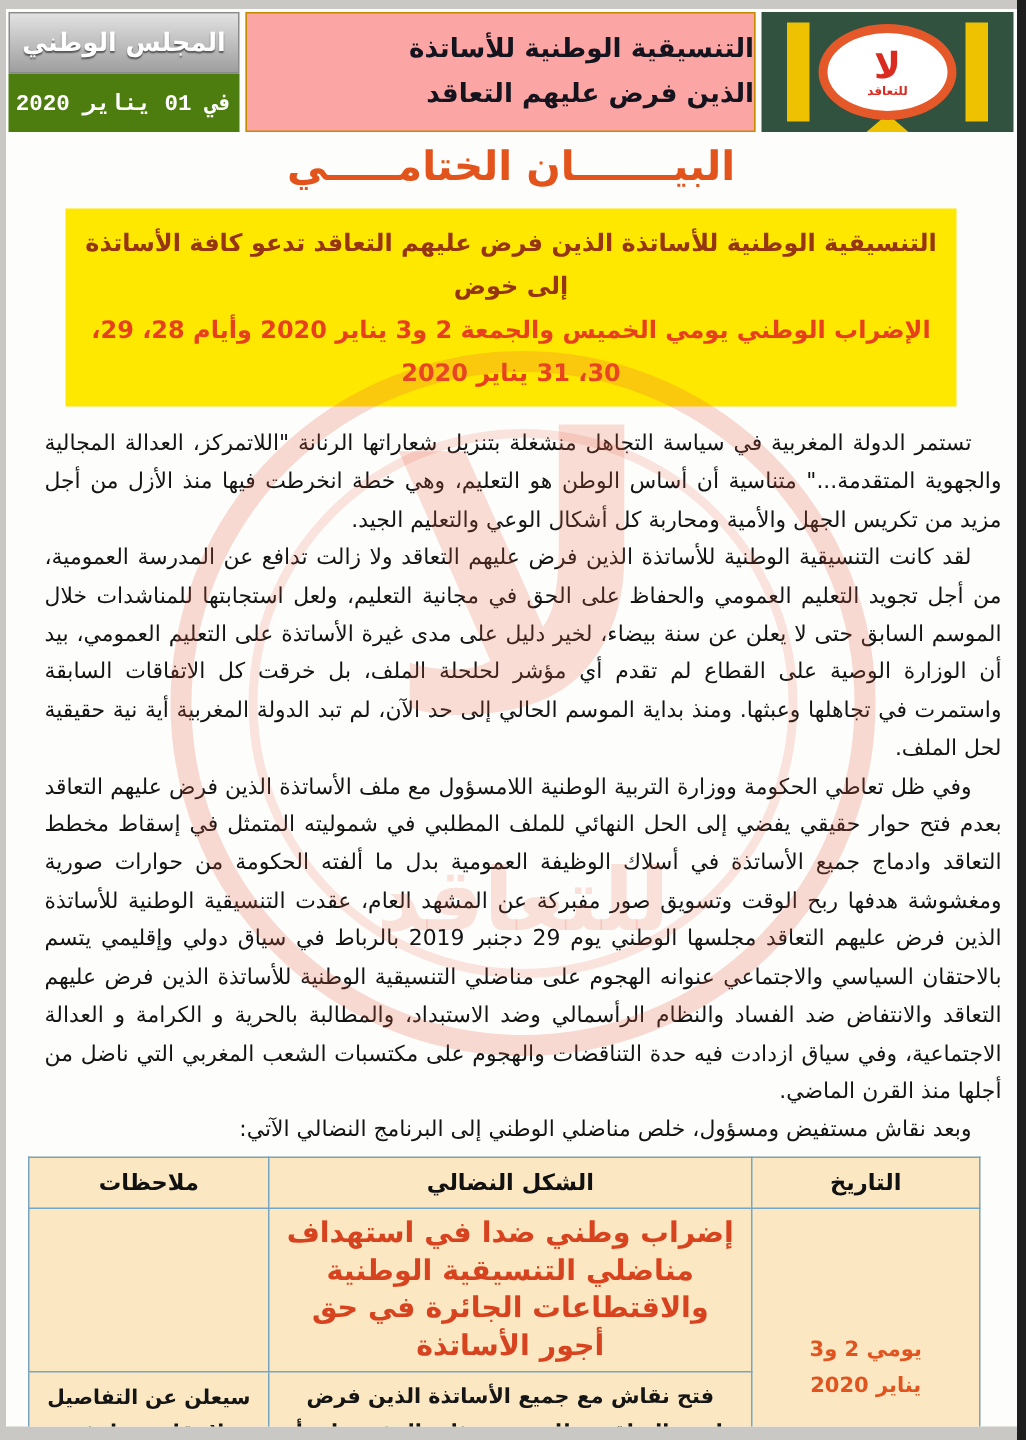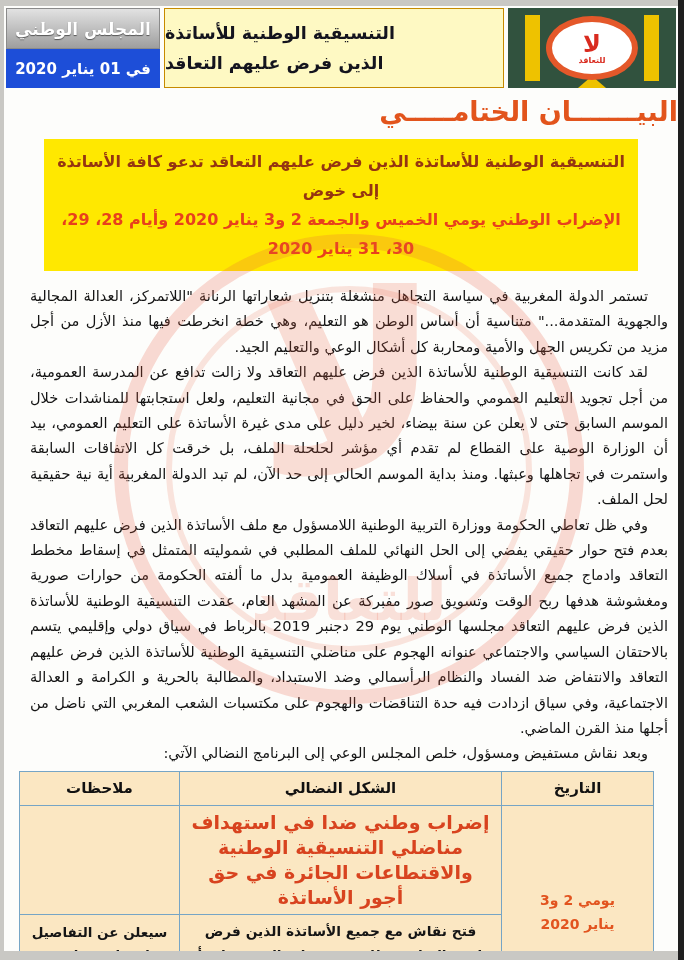--- a/index.html
+++ b/index.html
@@ -9,39 +9,39 @@
   .page { position:absolute; top:6px; left:4px; right:6px; bottom:9px;
           background:#fdfdfb; overflow:hidden; }
   .edge-right { position:absolute; top:0; right:0; width:6px; height:100%; background:#1e1e1e; z-index:30; }
 
   
   .header { display:flex; align-items:stretch; height:80px; margin:2px 2px 0 2px; gap:4px; }
   .left-stack { width:154px; display:flex; flex-direction:column; }
   .council-box { flex:1; background:linear-gradient(#e2e2e2,#9e9e9e); border:1px solid #8a8a8a;
                  color:#fff; font-weight:bold; font-size:17px; display:flex; align-items:center; justify-content:center;
                  text-shadow:0 1px 1px #555; }
-  .date-box { flex:1; background:#1d4ed8; color:#fff; font-weight:bold; font-size:15px;
-              display:flex; align-items:center; justify-content:center; }
-  .org-box { flex:1; background:#fef9c3; border:1px solid #c68a00; color:#14141e; font-weight:bold;
+  .date-box { flex:1; background:#4d7c0f; color:#fff; font-weight:bold; font-size:15px;
+              display:flex; align-items:center; justify-content:center;font-family:Liberation Mono, monospace; }
+  .org-box { flex:1; background:#fca5a5; border:1px solid #c68a00; color:#14141e; font-weight:bold;
              font-size:17.5px; line-height:30px; display:flex; flex-direction:column;
-             align-items:flex-end; justify-content:center; }
+             align-items:flex-start; justify-content:center; }
   .logo-box { width:168px; background:#31523e; position:relative; overflow:hidden; }
   .logo-bar { position:absolute; top:7px; bottom:7px; width:15px; background:#eec200; }
   .logo-bar.r { right:17px; } .logo-bar.l { left:17px; }
   .logo-notch { position:absolute; bottom:0; left:50%; transform:translateX(-50%);
                 width:0; height:0; border-left:14px solid transparent; border-right:14px solid transparent;
                 border-bottom:12px solid #eec200; }
   .badge { position:absolute; top:50%; left:50%; transform:translate(-50%,-50%);
            width:92px; height:64px; background:#fff; border:6px solid #e4582a; border-radius:50%;
            display:flex; flex-direction:column; align-items:center; justify-content:center; }
   .badge .no { color:#d92b1f; font-weight:bold; font-size:24px; line-height:24px; }
   .badge .sub { color:#d92b1f; font-weight:bold; font-size:8px; line-height:9px; }
 
   
-  .main-title { color:#e2541c; font-weight:bold; font-size:27px; margin:8px 0 6px 0; }
+  .main-title { text-align:center; color:#e2541c; font-weight:bold; font-size:27px; margin:8px 0 6px 0; }
 
   
   .callout { background:#ffe800; margin:12px 40px; padding:8px 10px; text-align:center;
              font-weight:bold; font-size:16px; line-height:29px; }
   .callout .l1 { color:#953511; }
   .callout .l2, .callout .l3 { color:#e8401c; }
 
   
   .body-text { margin:4px 10px 0 26px; color:#141414; font-size:14.6px; line-height:25.4px;
                text-align:justify; position:relative; z-index:2; }
@@ -99,21 +99,21 @@
 
   <div class="callout">
     <div class="l1">التنسيقية الوطنية للأساتذة الذين فرض عليهم التعاقد تدعو كافة الأساتذة إلى خوض</div>
     <div class="l2">الإضراب الوطني يومي الخميس والجمعة 2 و3 يناير 2020 وأيام 28، 29، 30، 31 يناير 2020</div>
   </div>
 
   <div class="body-text">
     <p>تستمر الدولة المغربية في سياسة التجاهل منشغلة بتنزيل شعاراتها الرنانة "اللاتمركز، العدالة المجالية والجهوية المتقدمة..." متناسية أن أساس الوطن هو التعليم، وهي خطة انخرطت فيها منذ الأزل من أجل مزيد من تكريس الجهل والأمية ومحاربة كل أشكال الوعي والتعليم الجيد.</p>
     <p>لقد كانت التنسيقية الوطنية للأساتذة الذين فرض عليهم التعاقد ولا زالت تدافع عن المدرسة العمومية، من أجل تجويد التعليم العمومي والحفاظ على الحق في مجانية التعليم، ولعل استجابتها للمناشدات خلال الموسم السابق حتى لا يعلن عن سنة بيضاء، لخير دليل على مدى غيرة الأساتذة على التعليم العمومي، بيد أن الوزارة الوصية على القطاع لم تقدم أي مؤشر لحلحلة الملف، بل خرقت كل الاتفاقات السابقة واستمرت في تجاهلها وعبثها. ومنذ بداية الموسم الحالي إلى حد الآن، لم تبد الدولة المغربية أية نية حقيقية لحل الملف.</p>
     <p>وفي ظل تعاطي الحكومة ووزارة التربية الوطنية اللامسؤول مع ملف الأساتذة الذين فرض عليهم التعاقد بعدم فتح حوار حقيقي يفضي إلى الحل النهائي للملف المطلبي في شموليته المتمثل في إسقاط مخطط التعاقد وادماج جميع الأساتذة في أسلاك الوظيفة العمومية بدل ما ألفته الحكومة من حوارات صورية ومغشوشة هدفها ربح الوقت وتسويق صور مفبركة عن المشهد العام، عقدت التنسيقية الوطنية للأساتذة الذين فرض عليهم التعاقد مجلسها الوطني يوم 29 دجنبر 2019 بالرباط في سياق دولي وإقليمي يتسم بالاحتقان السياسي والاجتماعي عنوانه الهجوم على مناضلي التنسيقية الوطنية للأساتذة الذين فرض عليهم التعاقد والانتفاض ضد الفساد والنظام الرأسمالي وضد الاستبداد، والمطالبة بالحرية و الكرامة و العدالة الاجتماعية، وفي سياق ازدادت فيه حدة التناقضات والهجوم على مكتسبات الشعب المغربي التي ناضل من أجلها منذ القرن الماضي.</p>
-    <p>وبعد نقاش مستفيض ومسؤول، خلص المجلس الوعي إلى البرنامج النضالي الآتي:</p>
+    <p>وبعد نقاش مستفيض ومسؤول، خلص مناضلي الوطني إلى البرنامج النضالي الآتي:</p>
   </div>
 
   <table class="program">
     <colgroup>
         <col style="width:152px">
         <col style="width:322px">
         <col style="width:160px">
       </colgroup>
     <thead>
       <tr>

